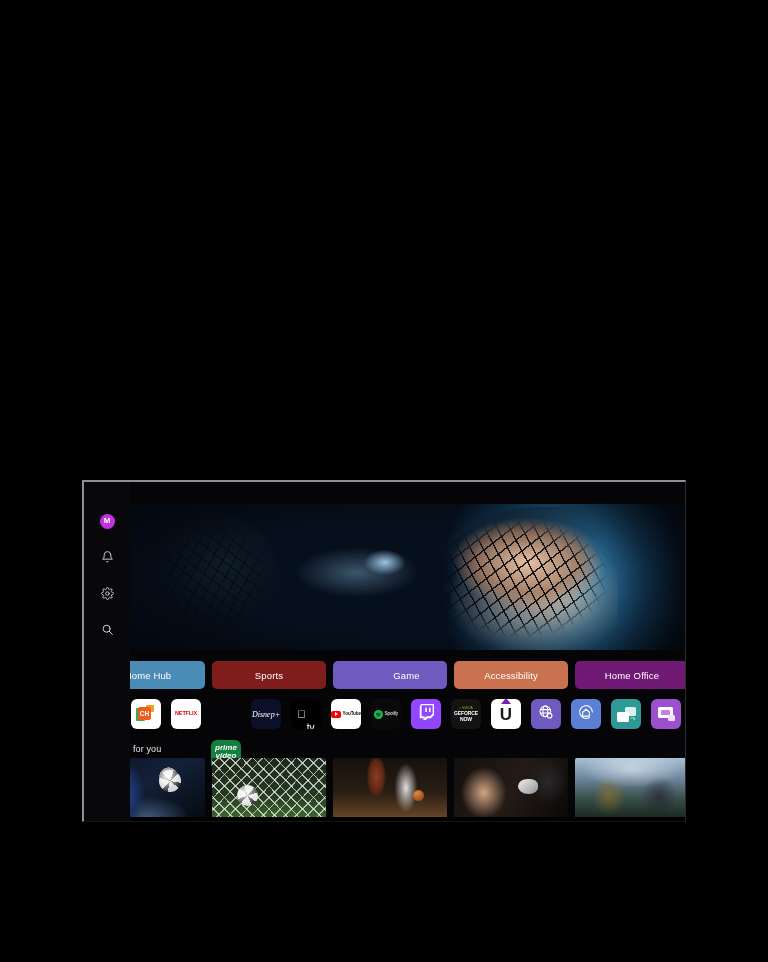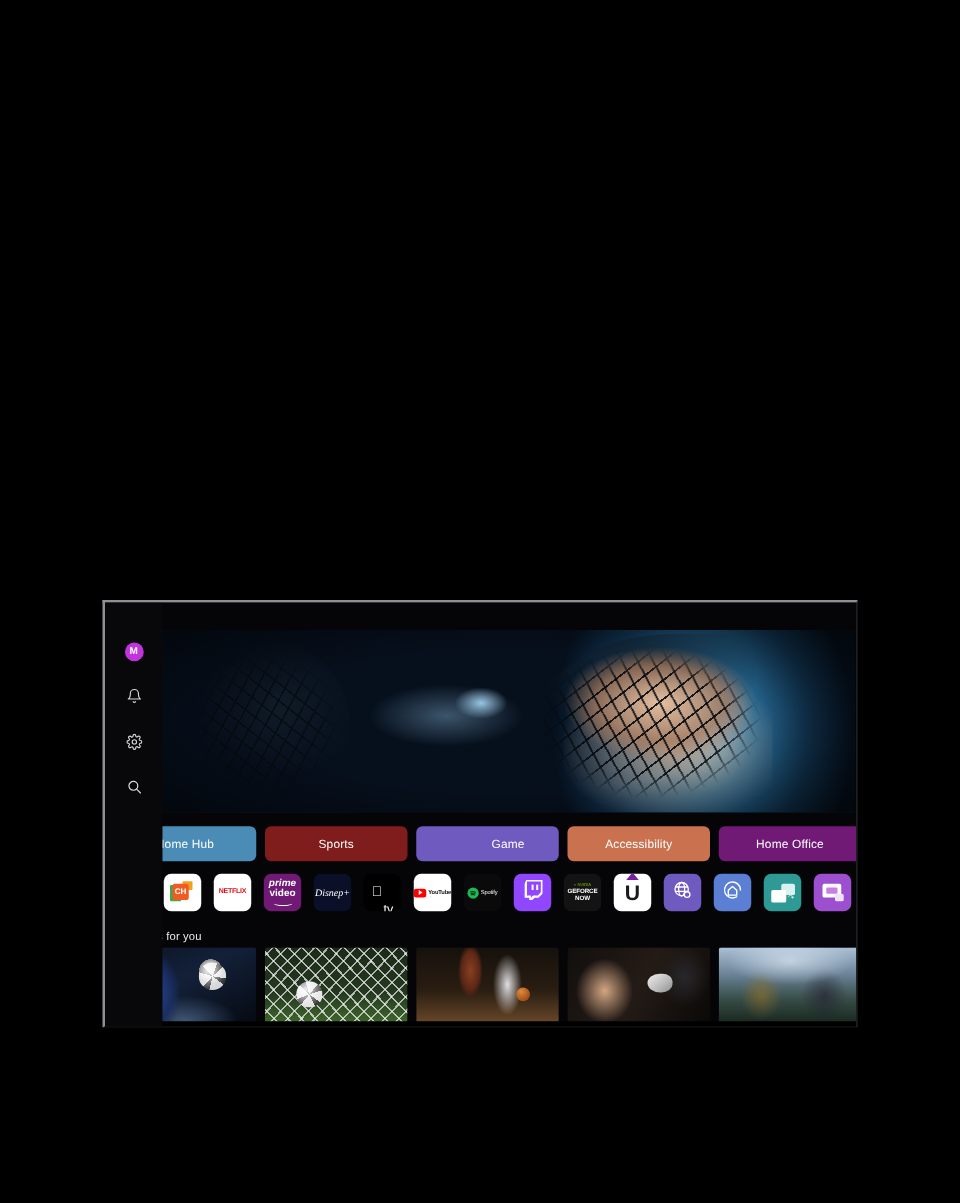--- a/index.html
+++ b/index.html
@@ -432,23 +432,23 @@
             <span style="position:absolute;left:10px;top:0;width:8px;height:7px;background:#f0a020;border-radius:1px;"></span>
             <span style="position:absolute;left:2px;top:2px;width:13px;height:13px;background:#ef5b20;border-radius:2px;
                          display:flex;align-items:center;justify-content:center;color:#fff;font-size:6.5px;font-weight:bold;">CH</span>
           </span>
         </div>
 
         <div class="app-tile" style="background:#ffffff;">
           <span class="lbl" style="color:#e50914;font-size:5.6px;letter-spacing:-0.2px;">NETFLIX</span>
         </div>
 
-        <div class="app-tile" style="background:#701a75;flex-direction:column;line-height:1.05;">
+        <div class="app-tile" style="background:#15803d;flex-direction:column;line-height:1.05;margin-top:41px;">
           <span style="color:#fff;font-size:8px;font-weight:bold;font-style:italic;">prime</span>
-          <span style="color:#fff;font-size:8px;font-weight:bold;text-align:center;">video</span>
+          <span style="color:#fff;font-size:8px;font-weight:bold;font-style:italic;text-align:center;">video</span>
           <span style="display:block;width:15px;height:4px;border-bottom:1.4px solid #fff;border-radius:0 0 50% 50%;margin-top:1px;"></span>
         </div>
 
         <div class="app-tile" style="background:#0b1028;">
           <span style="color:#fff;font-size:8px;font-style:italic;font-family:'Liberation Serif',serif;">Disnep+</span>
         </div>
 
         <div class="app-tile" style="background:#000000;">
           <span style="color:#fff;font-size:11px;line-height:1;"></span>
           <span style="color:#fff;font-size:10px;line-height:1;margin-left:1px;margin-top:28px;">tv</span>

